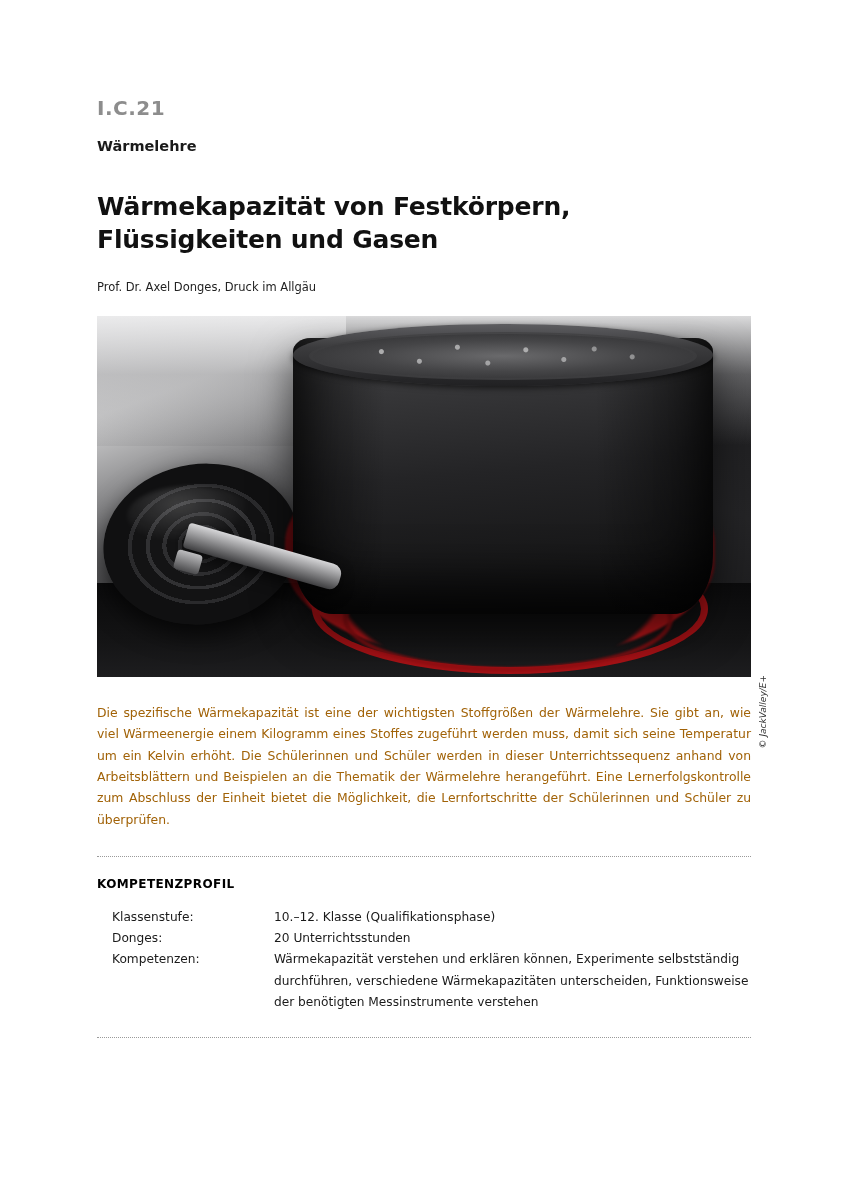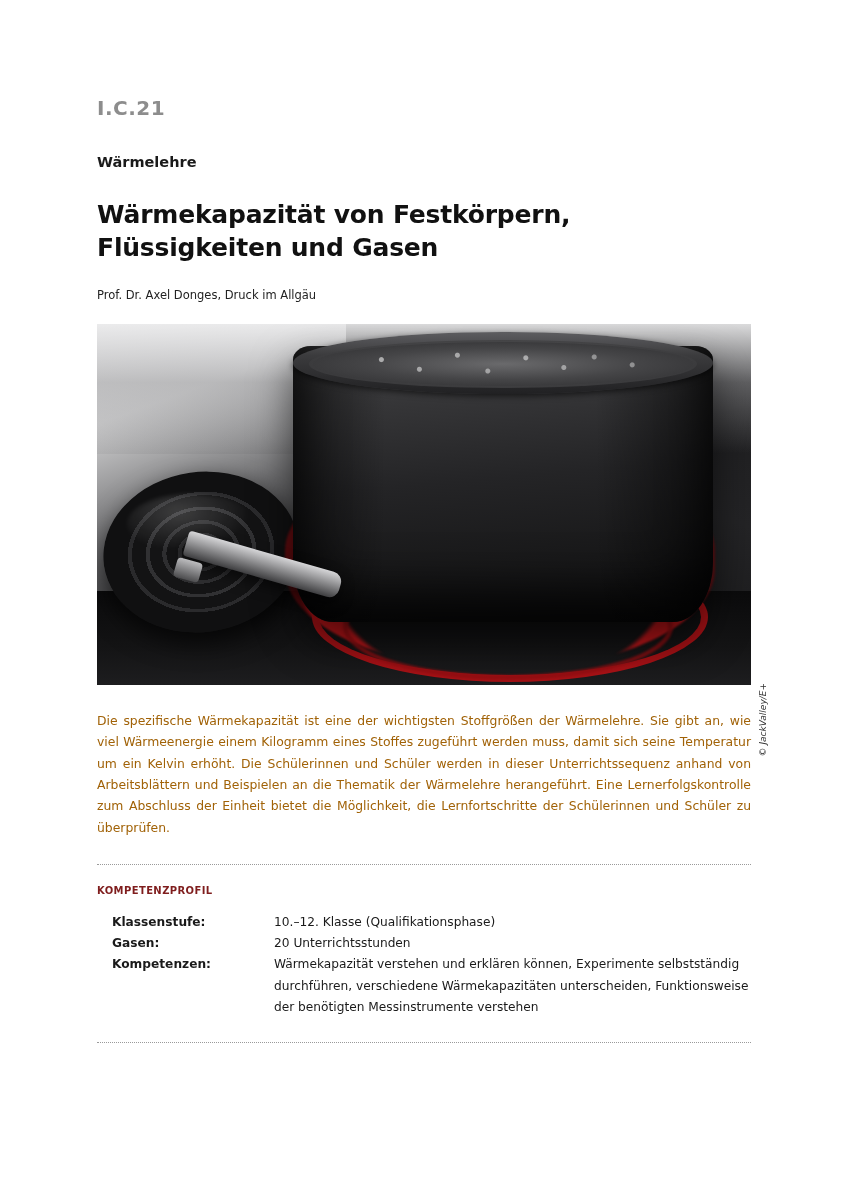--- a/index.html
+++ b/index.html
@@ -33,28 +33,28 @@
 
   .doc-code {
     margin-top: 96px;
     font-size: 20px;
     font-weight: bold;
     color: #8d8d8d;
     letter-spacing: 0.5px;
   }
 
   .doc-subject {
-    margin-top: 34px;
+    margin-top: 18px;
     font-size: 14.5px;
     font-weight: bold;
     color: #1a1a1a;
   }
 
   .doc-title {
-    margin-top: 28px;
+    margin-top: 36px;
     font-size: 25px;
     font-weight: bold;
     line-height: 1.32;
     color: #111111;
     letter-spacing: -0.2px;
   }
 
   .doc-author {
     margin-top: 24px;
     font-size: 11.5px;
@@ -253,40 +253,40 @@
   }
 
   .divider {
     margin-top: 26px;
     border-top: 1.6px dotted #9a9a9a;
     height: 0;
   }
 
   .profile-heading {
     margin-top: 20px;
-    font-size: 10px;
+    font-size: 12px;
     font-weight: bold;
     letter-spacing: 0.4px;
-    color: #7f1d1d;
+    color: #000000;
   }
 
   table.profile {
     margin-top: 16px;
     border-collapse: collapse;
     width: 100%;
     font-size: 12.2px;
     line-height: 1.74;
   }
   table.profile td {
     vertical-align: top;
     padding: 0 0 0 0;
   }
   table.profile td.label {
     width: 162px;
-    font-weight: bold;
+    font-weight: normal;
     padding-left: 15px;
     white-space: nowrap;
   }
   table.profile tr.spaced td {
     padding-top: 8px;
   }
 
   .divider-bottom {
     margin-top: 24px;
     border-top: 1.6px dotted #9a9a9a;
@@ -338,21 +338,21 @@
 
     <div class="profile-heading">KOMPETENZPROFIL</div>
 
     <table class="profile">
       <tbody>
         <tr>
           <td class="label">Klassenstufe:</td>
           <td class="value">10.–12. Klasse (Qualifikationsphase)</td>
         </tr>
         <tr>
-          <td class="label">Gasen:</td>
+          <td class="label">Donges:</td>
           <td class="value">20 Unterrichtsstunden</td>
         </tr>
         <tr>
           <td class="label">Kompetenzen:</td>
           <td class="value">Wärmekapazität verstehen und erklären können, Experimente selbstständig durchführen, verschiedene Wärmekapazitäten unterscheiden, Funktionsweise der benötigten Messinstrumente verstehen</td>
         </tr>
       </tbody>
     </table>
 
     <div class="divider-bottom"></div>

